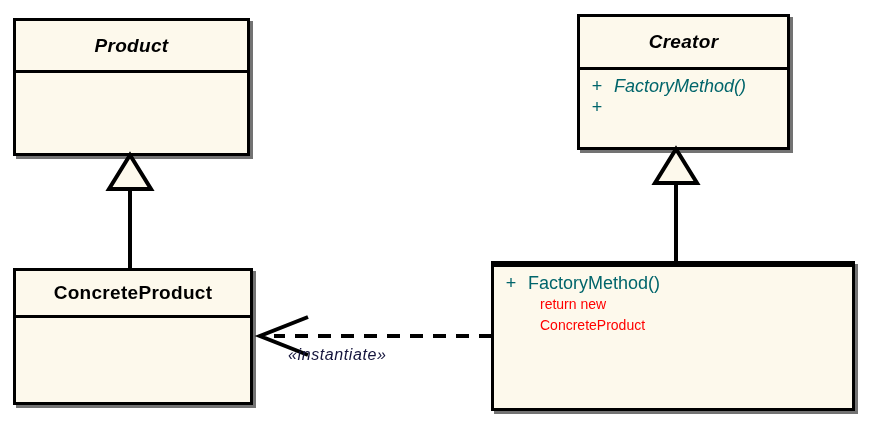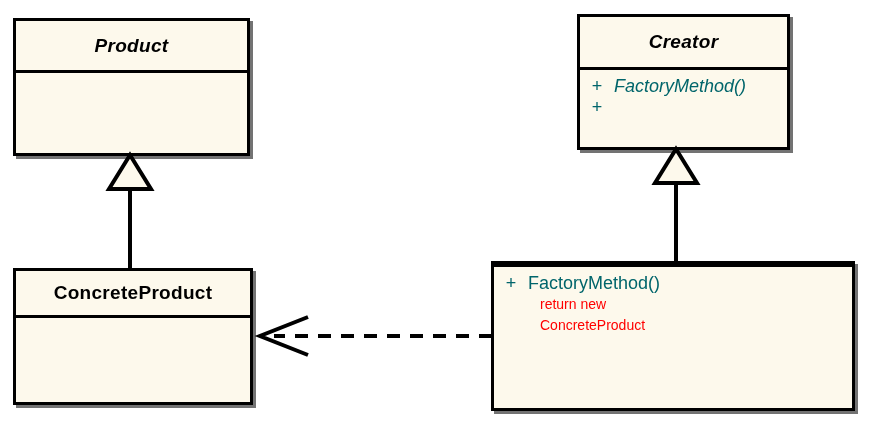--- a/index.html
+++ b/index.html
@@ -155,14 +155,15 @@
 
   <div class="conn" style="left:252px; top:310px; width:245px; height:50px;">
     <svg width="245" height="50" viewBox="0 0 245 50">
 
       <line x1="240" y1="26" x2="22" y2="26" stroke="#000000" stroke-width="4" stroke-dasharray="13,10"></line>
 
       <path d="M 56 7 L 8 26 L 56 45" fill="none" stroke="#000000" stroke-width="4" stroke-linecap="butt" stroke-linejoin="miter"></path>
     </svg>
   </div>
 
+  <div class="stereotype-label" style="left:288px; top:346px;">«instantiate»</div>
 
 </div>
 
 </body></html>

